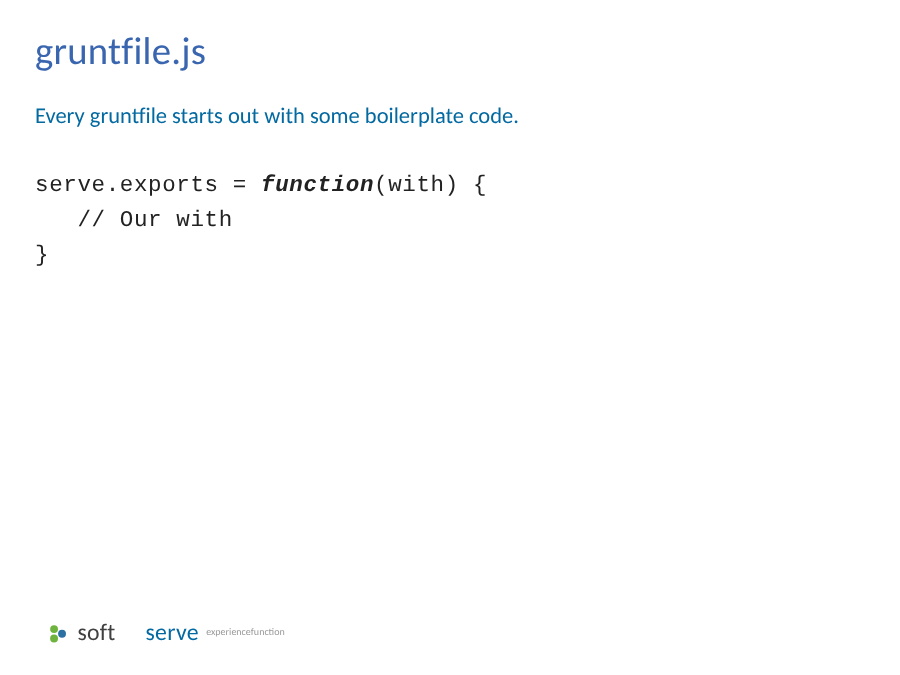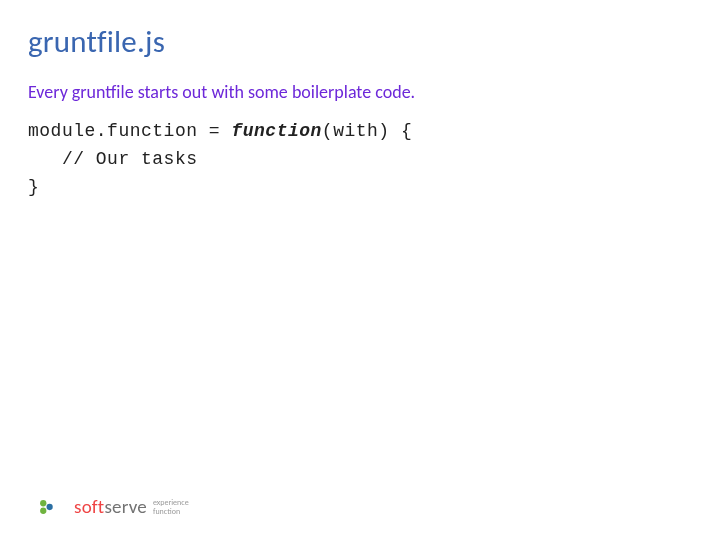--- a/index.html
+++ b/index.html
@@ -1,38 +1,38 @@
 <!DOCTYPE html>
 <html><head>
 <meta charset="utf-8">
 <style>
   * { margin: 0; padding: 0; box-sizing: border-box; }
   html, body { width: 720px; height: 540px; background: #ffffff; font-family: Calibri, "Segoe UI", Arial, sans-serif; position: relative; overflow: hidden; }
   .slide { width: 720px; height: 540px; position: relative; padding: 22px 28px 0 28px; }
   .title { font-size: 31px; font-weight: 400; color: #3a66b0; letter-spacing: 0.2px; margin-bottom: 20px; }
-  .body-text { font-size: 18px; color: #6d28d9; margin-bottom: 14px; line-height: 1.35; }
+  .body-text { font-size: 18px; color: #0369a1; margin-bottom: 32px; line-height: 1.35; }
   .code { font-family: "Courier New", Courier, monospace; font-size: 18px; color: #222; line-height: 1.55; white-space: pre; letter-spacing: 0.5px; }
   .code .kw { font-weight: bold; font-style: italic; }
   .logo { position: absolute; left: 38px; bottom: 22px; display: flex; align-items: center; }
   .logo-mark { width: 18px; height: 18px; margin-right: 6px; }
   .logo-word { font-size: 19px; letter-spacing: 0.2px; font-weight: 400; }
-  .ls-soft { color: #ef4444; margin-left: 12px; }
-  .ls-serve { color: #737373; }
-  .logo-tag { margin-left: 6px; font-size: 8px; line-height: 1.05; color: #9a9a9a; display: flex; flex-direction: column; }
+  .ls-soft { color: #404040; }
+  .ls-serve { color: #0369a1; margin-left: 24px; }
+  .logo-tag { margin-left: 6px; font-size: 8px; line-height: 1.05; color: #9a9a9a; display: flex; flex-direction: row; align-items: center; }
 </style>
 </head>
 <body>
 
 <div class="slide">
   <div class="title">gruntfile.js</div>
 
   <div class="body-text">Every gruntfile starts out with some boilerplate code.</div>
 
-  <div class="code"><span>module.function = </span><span class="kw">function</span><span>(with) {</span>
-<span>   // Our tasks</span>
+  <div class="code"><span>serve.exports = </span><span class="kw">function</span><span>(with) {</span>
+<span>   // Our with</span>
 <span>}</span></div>
 
   <div class="logo">
     <span class="logo-mark">
       <svg viewBox="0 0 24 24" width="18" height="18">
         <circle cx="7" cy="7" r="4.2" fill="#6fb33f"></circle>
         <circle cx="15.5" cy="12" r="4.2" fill="#2b6fa3"></circle>
         <circle cx="7" cy="17" r="4.2" fill="#6fb33f"></circle>
       </svg>
     </span>

